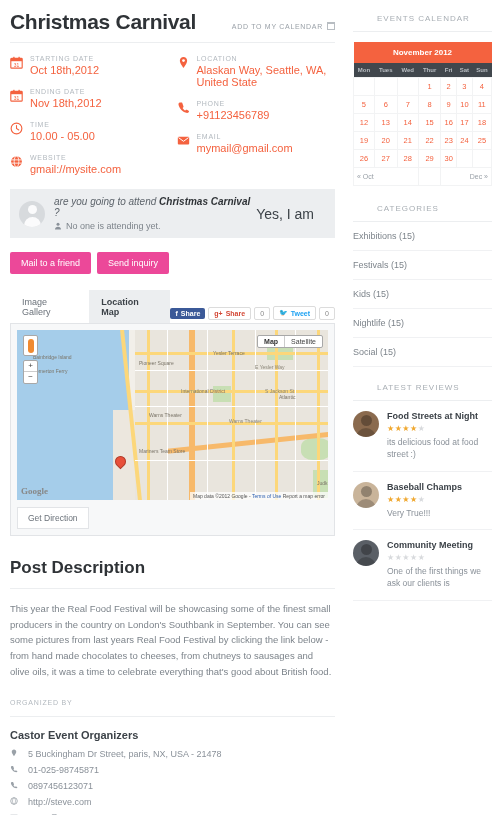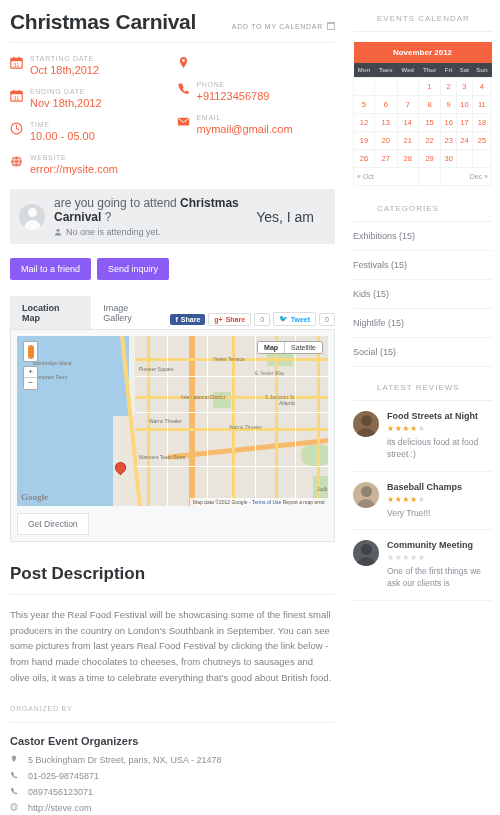--- a/index.html
+++ b/index.html
@@ -35,28 +35,28 @@
 
   
   .attend { background: #eceef0; display: flex; align-items: center; padding: 7px 9px; margin: 2px 0 14px 0; }
   .av { width: 26px; height: 26px; border-radius: 50%; background: #d7dadd; position: relative;
         flex: 0 0 26px; overflow: hidden; }
   .av::before { content: ""; position: absolute; width: 9px; height: 9px; border-radius: 50%;
                 background: #fbfbfc; left: 8.5px; top: 4px; }
   .av::after { content: ""; position: absolute; width: 17px; height: 11px; border-radius: 9px 9px 0 0;
                background: #fbfbfc; left: 4.5px; top: 16px; }
   .attend-txt { flex: 1; padding-left: 9px; }
-  .attend-q { font-size: 12px; color: #5d646b; }
+  .attend-q { font-size: 10px; color: #5d646b; font-style: italic; }
   .attend-q b { color: #2f3337; }
   .attend-sub { font-size: 9px; color: #7d848b; margin-top: 3px; display: flex; align-items: center; gap: 4px; }
   .attend-yes { font-size: 14px; color: #3c4248; font-weight: normal; padding-right: 12px; }
 
   
   .btn-row { display: flex; gap: 6px; margin-bottom: 16px; }
-  .btn-o { background: #8b5cf6; color: #fff; font-size: 9px; padding: 6px 11px; border: none;
+  .btn-o { background: #ec4899; color: #fff; font-size: 9px; padding: 6px 11px; border: none;
            border-radius: 2px; font-family: inherit; }
 
   
   .tabrow { display: flex; align-items: flex-end; justify-content: space-between; }
   .tabs { display: flex; }
   .tab { font-size: 9px; padding: 6px 11px; color: #6b727a; border: 1px solid transparent; border-bottom: none; }
   .tab.active { background: #eceef0; color: #3c4248; font-weight: bold; }
   .social { display: flex; align-items: center; gap: 3px; padding-bottom: 3px; }
   .sbtn { display: flex; align-items: center; gap: 3px; font-size: 7px; color: #fff;
           padding: 2px 5px; border-radius: 2px; font-weight: bold; }
@@ -213,35 +213,39 @@
         <div class="meta-item">
           <span class="mi-ico">
             <svg viewBox="0 0 16 16" width="13" height="13">
                 <circle cx="8" cy="8" r="6.6" fill="currentColor"></circle>
                 <ellipse cx="8" cy="8" rx="2.9" ry="6.6" fill="none" stroke="#fff" stroke-width="1"></ellipse>
                 <path d="M1.7 6h12.6M1.7 10h12.6" stroke="#fff" stroke-width="1"></path>
               </svg>
           </span>
           <div>
             <div class="mi-label">WEBSITE</div>
-            <div class="mi-value">error://mysite.com</div>
+            <div class="mi-value">gmail://mysite.com</div>
           </div>
         </div>
 
       </div>
 
       <div class="meta-col right">
 
         <div class="meta-item">
           <span class="mi-ico">
             <svg viewBox="0 0 16 16" width="13" height="13">
                 <path d="M8 1.2c-2.5 0-4.5 2-4.5 4.5 0 3.3 4.5 8.8 4.5 8.8s4.5-5.5 4.5-8.8c0-2.5-2-4.5-4.5-4.5z" fill="currentColor"></path>
                 <circle cx="8" cy="5.6" r="1.7" fill="#fff"></circle>
               </svg>
           </span>
+          <div>
+            <div class="mi-label">LOCATION</div>
+            <div class="mi-value">Alaskan Way, Seattle, WA, United State</div>
+          </div>
         </div>
 
         <div class="meta-item">
           <span class="mi-ico">
             <svg viewBox="0 0 16 16" width="13" height="13">
                 <path d="M3.3 1.8c-.8.3-1.6 1.2-1.5 2.3.2 2.5 1.9 5.3 3.6 7 1.7 1.8 4.5 3.4 7 3.6 1.1.1 2-.7 2.3-1.5.2-.5 0-.8-.4-1.1l-2.1-1.3c-.4-.3-.8-.2-1.1.1l-.9.9c-1.3-.7-2.6-1.9-3.3-3.3l.9-.9c.3-.3.4-.7.1-1.1L6.4 2.3c-.3-.4-.6-.6-1.1-.5z" fill="currentColor"></path>
               </svg>
           </span>
           <div>
             <div class="mi-label">PHONE</div>
@@ -280,22 +284,22 @@
       <div class="attend-yes">Yes, I am</div>
     </div>
 
     <div class="btn-row">
       <button class="btn-o">Mail to a friend</button>
       <button class="btn-o">Send inquiry</button>
     </div>
 
     <div class="tabrow">
       <div class="tabs">
+        <div class="tab">Image Gallery</div>
         <div class="tab active">Location Map</div>
-        <div class="tab">Image Gallery</div>
       </div>
       <div class="social">
         <div class="sbtn fb">
           <span class="sico">f</span>
           <span>Share</span>
         </div>
         <div class="sbtn gp">
           <span class="sico">g+</span>
           <span>Share</span>
         </div>

